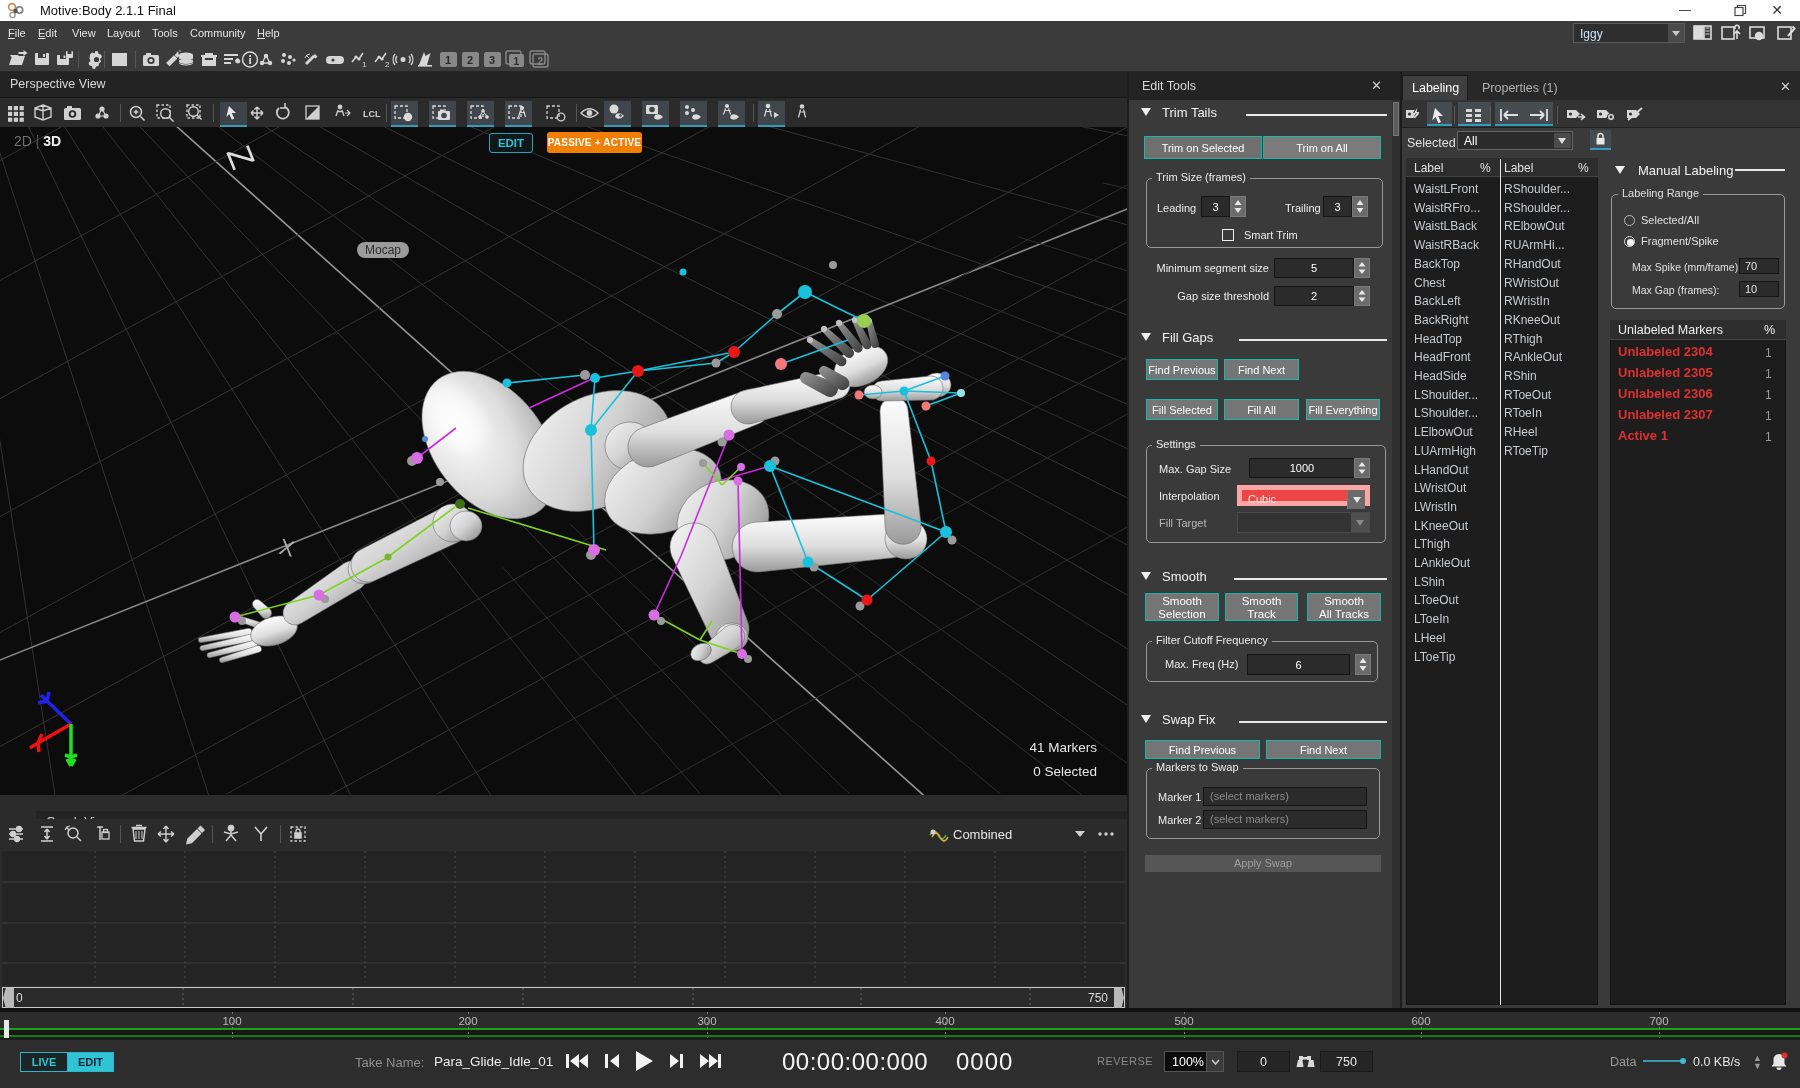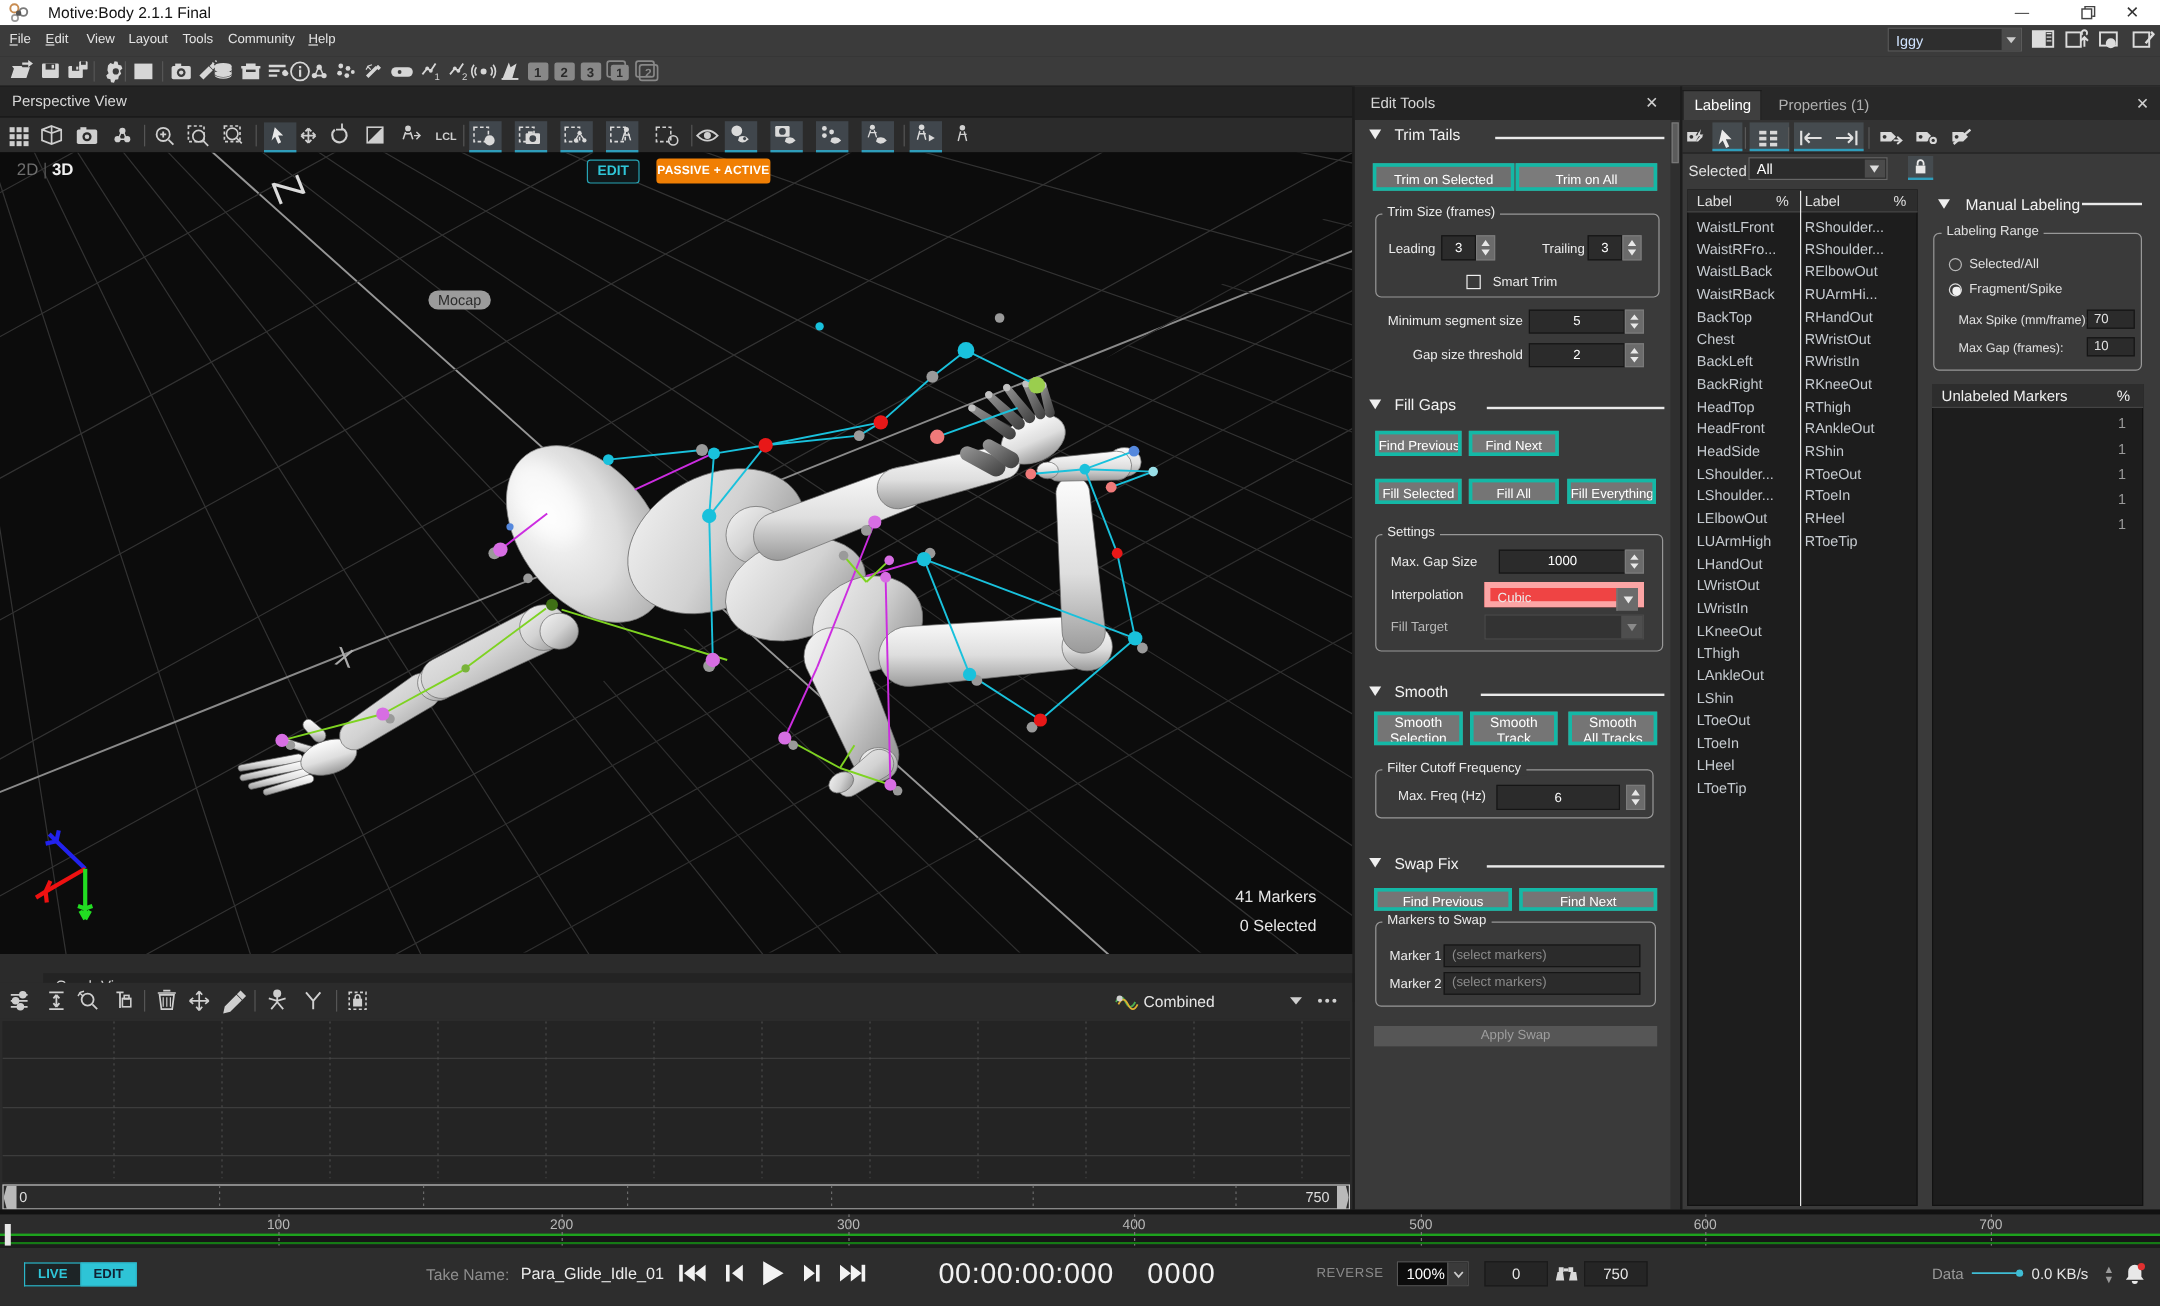--- a/index.html
+++ b/index.html
@@ -28,21 +28,21 @@
 #graph-panel { left:0; top:795px; width:1127px; height:213px; background:#2b2b2b; }
 #graph-title { left:0; top:16px; width:1127px; height:24px;margin-left:36px; }
 #graph-toolbar { left:0; top:24px; width:1127px; height:30px; background:#2b2b2b; }
 #graph-area { left:2px; top:56px; width:1123px; height:134px; background:#242424; }
 #graph-range { left:2px; top:192px; width:1123px; height:21px; background:#2a2a2a; border:1px solid #c9c9c9; color:#ddd; font-size:12px; }
 
 #edit-tools { left:1129px; top:72px; width:271px; height:936px; background:#3a3a3a; color:#ececec; font-size:11px; }
 #labeling { left:1402px; top:72px; width:398px; height:936px; background:#3a3a3a; color:#e0e0e0; font-size:11px; }
 
 
-.btn { background:#757575; color:#fff; text-align:center; border:3px solid #14b8a6; font-size:11px; white-space:nowrap; overflow:hidden; }
+.btn { background:#757575; color:#fff; text-align:center; border:1px solid #14b8a6; font-size:11px; white-space:nowrap; overflow:hidden; }
 .spin { background:#2b2b2b; border:1px solid #151515; color:#fff; text-align:center; }
 .spinbtn { background:#6b6b6b; border:1px solid #7a7a7a; }
 .gbox { border:1px solid #989898; border-radius:5px; }
 .glabel { position:absolute; background:#3a3a3a; padding:0 4px; }
 .sechdr { color:#f2f2f2; font-size:13px; }
 .tri { width:0; height:0; border-left:5.5px solid transparent; border-right:5.5px solid transparent; border-top:8px solid #efefef; }
 .hline { height:2px; background:#e9e9e9; }
 
 
 #timeline { left:0; top:1008px; width:1800px; height:32px; background:#2c2c2c; }
@@ -915,20 +915,25 @@
       </div>
     <div class="abs" style="left:230px;top:212px;font-size:10.5px;">Max Gap (frames):</div>
     <div class="abs" style="left:337px;top:209px;width:40px;height:16px;background:#2b2b2b;border:1px solid #151515;">
         <span style="position:absolute;left:5px;top:1px;">10</span>
       </div>
 
     <div class="abs" style="left:208px;top:248px;width:176px;height:685px;background:#1d1d1d;border:1px solid #121212;"></div>
     <div class="abs" style="left:208px;top:248px;width:176px;height:20px;background:#2d2d2d;border-bottom:1px solid #444;"></div>
     <div class="abs" style="left:216px;top:251px;font-size:12.5px;color:#f0f0f0;">Unlabeled Markers</div>
     <div class="abs" style="left:362px;top:251px;font-size:12.5px;color:#f0f0f0;">%</div>
+    <div class="abs" id="unlabeled" style="left:216px;top:269px;font-size:13px;font-weight:bold;color:#e03030;line-height:21px;white-space:pre;">Unlabeled 2304
+Unlabeled 2305
+Unlabeled 2306
+Unlabeled 2307
+Active 1</div>
     <div class="abs" style="left:363px;top:271px;font-size:12px;color:#9a9a9a;line-height:21px;white-space:pre;">1
 1
 1
 1
 1</div>
   </div>
   <div class="abs" style="left:1127px;top:72px;width:2px;height:936px;background:#1c1c1c;"></div>
   <div class="abs" style="left:1400px;top:72px;width:2px;height:936px;background:#1c1c1c;"></div>
   <div class="abs" id="timeline">
     <div class="abs" style="left:0;top:0;width:1800px;height:4px;background:#111;"></div>

